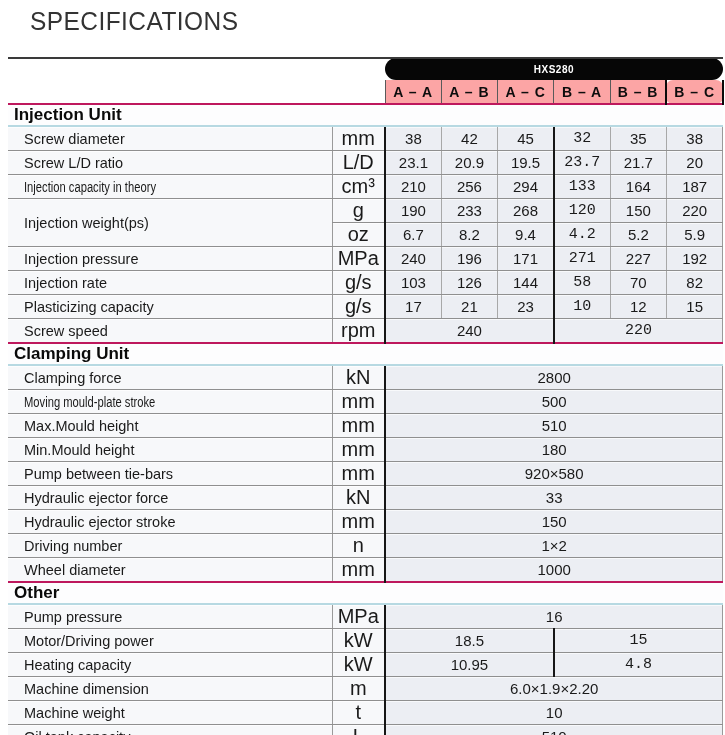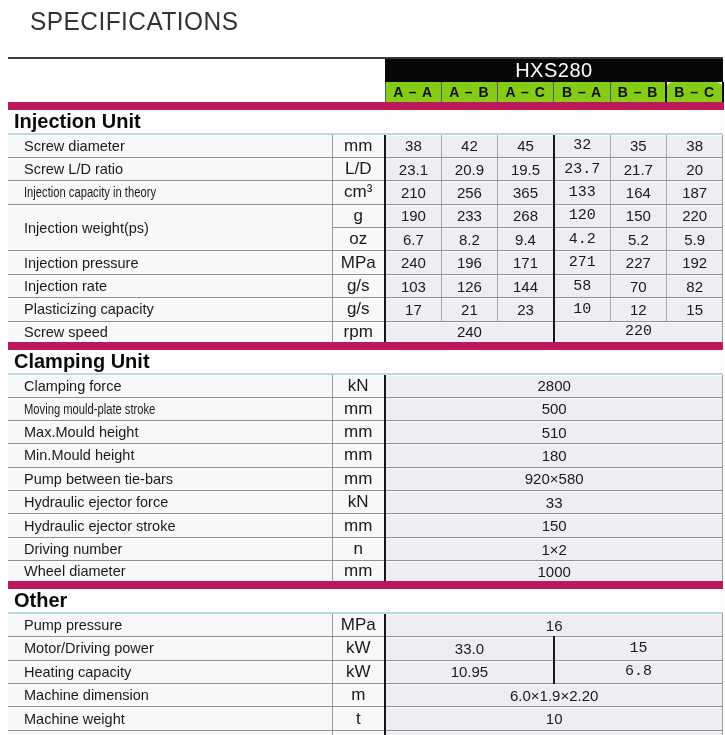--- a/index.html
+++ b/index.html
@@ -16,40 +16,40 @@
     margin:18px 2px 0 8px;width:715px;border-collapse:collapse;table-layout:fixed;
     border-top:2px solid #3a3a3a;border-bottom:1px solid #8f8f8f;
   }
   col.c-name{width:324px;}
   col.c-unit{width:53px;}
   col.c-val{width:56.3px;}
   td{padding:0;overflow:hidden;white-space:nowrap;}
   tr.bar-row{height:22px;}
   td.bar-blank,td.cols-blank{background:#ffffff;border:none;}
   td.model-bar{
-    background:#060606;color:#ffffff;font-weight:normal;font-size:20px;
-    text-align:center;letter-spacing:0.5px;
+    background:#060606;color:#ffffff;font-weight:bold;font-size:10px;
+    text-align:center;letter-spacing:0.5px;border-radius:11px;
   }
   tr.cols-row{height:24px;}
   td.colhead{
-    background:#84cc16;color:#0d0d0d;font-weight:bold;font-size:14px;text-align:center;
+    background:#fca5a5;color:#0d0d0d;font-weight:bold;font-size:14px;text-align:center;
     border-left:1px solid #5a5a5a;border-bottom:1px solid #4f4f4f;letter-spacing:1px;
   }
   tr.cols-row td:last-child{border-left:2px solid #0a0a0a;border-right:2px solid #0a0a0a;border-radius:7px;}
   tr.section-row td{
-    background:#fdfdfe;border-top:8px solid #be185d;border-bottom:2px solid #b7d9e2;
-    font-weight:bold;font-size:20px;padding-left:6px;height:19px;color:#0a0a0a;
+    background:#fdfdfe;border-top:2px solid #be185d;border-bottom:2px solid #b7d9e2;
+    font-weight:bold;font-size:17px;padding-left:6px;height:19px;color:#0a0a0a;
   }
   tr.data-row{height:23.4px;}
   td.name{
     background:#f7f8fa;font-size:14.5px;padding-left:16px;
     border-bottom:1px solid #8f8f8f;box-shadow:inset 0 1px 0 #fdfdfe;
   }
   td.unit{
-    background:#f7f8fa;text-align:center;font-size:17px;
+    background:#f7f8fa;text-align:center;font-size:20px;
     border-left:1px solid #9a9a9a;border-right:2.5px solid #161616;
     border-bottom:1px solid #8f8f8f;box-shadow:inset 0 1px 0 #fdfdfe;
   }
   td.val{
     background:#eceef3;text-align:center;font-size:15px;
     border-left:1px solid #a8a8a8;border-bottom:1px solid #8f8f8f;
     box-shadow:inset 0 1px 0 #f8f9fb;
   }
   td.val.grp{border-left:2.5px solid #161616;font-family:Liberation Mono, monospace;}
   td.val.edge{border-right:1px solid #9a9a9a;}
@@ -112,21 +112,21 @@
     <td class="val grp">23.7</td>
     <td class="val">21.7</td>
     <td class="val edge">20</td>
   </tr>
 
   <tr class="data-row">
     <td class="name"><span class="cnd">Injection capacity in theory</span></td>
     <td class="unit">cm³</td>
     <td class="val">210</td>
     <td class="val">256</td>
-    <td class="val">365</td>
+    <td class="val">294</td>
     <td class="val grp">133</td>
     <td class="val">164</td>
     <td class="val edge">187</td>
   </tr>
 
   <tr class="data-row">
     <td class="name" rowspan="2">Injection weight(ps)</td>
     <td class="unit">g</td>
     <td class="val">190</td>
     <td class="val">233</td>
@@ -250,29 +250,29 @@
 
   <tr class="data-row">
     <td class="name">Pump pressure</td>
     <td class="unit">MPa</td>
     <td class="val edge" colspan="6">16</td>
   </tr>
 
   <tr class="data-row">
     <td class="name">Motor/Driving power</td>
     <td class="unit">kW</td>
-    <td class="val" colspan="3">33.0</td>
+    <td class="val" colspan="3">18.5</td>
     <td class="val grp edge" colspan="3">15</td>
   </tr>
 
   <tr class="data-row">
     <td class="name">Heating capacity</td>
     <td class="unit">kW</td>
     <td class="val" colspan="3">10.95</td>
-    <td class="val grp edge" colspan="3">6.8</td>
+    <td class="val grp edge" colspan="3">4.8</td>
   </tr>
 
   <tr class="data-row">
     <td class="name">Machine dimension</td>
     <td class="unit">m</td>
     <td class="val edge" colspan="6">6.0×1.9×2.20</td>
   </tr>
 
   <tr class="data-row">
     <td class="name">Machine weight</td>

